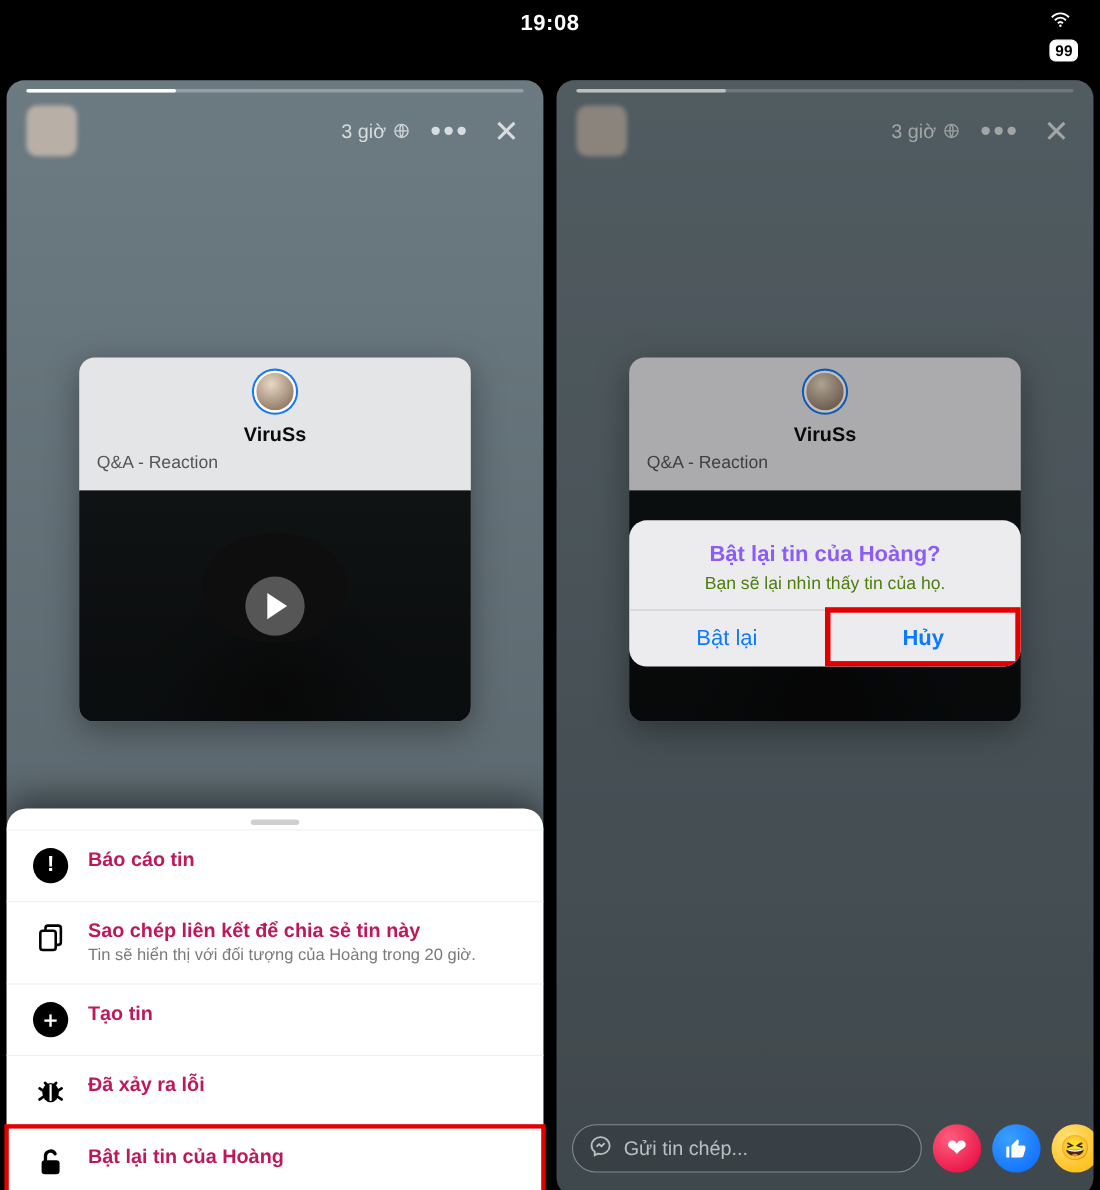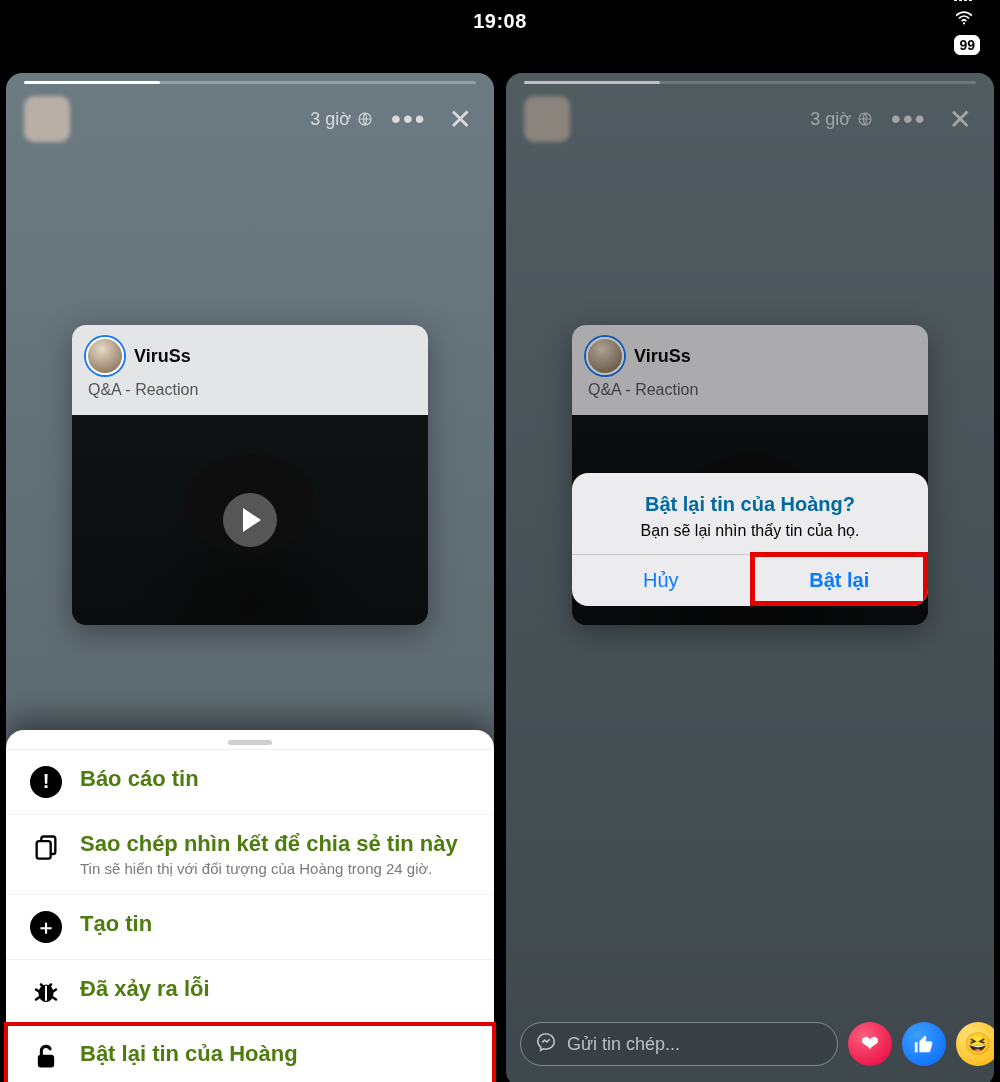--- a/index.html
+++ b/index.html
@@ -21,54 +21,54 @@
     .progress .fill { height: 100%; width: 30%; background: #fff; border-radius: 2px; }
 
     .story-head { position: absolute; top: 22px; left: 18px; right: 18px; height: 48px; display: flex; align-items: center; gap: 12px; }
     .avatar-blur { width: 46px; height: 46px; border-radius: 10px; background: #b8b0a6; filter: blur(2px); }
     .story-time { color: #d7dcde; font-size: 18px; margin-left: auto; display: flex; align-items: center; gap: 6px; }
     .dots { color: #d7dcde; font-size: 28px; letter-spacing: 2px; line-height: 10px; padding: 0 6px; }
     .close-x { color: #d7dcde; font-size: 28px; font-weight: 300; padding: 0 4px; }
 
     .card { position: absolute; top: 252px; left: 66px; right: 66px; background: #e4e5e7; border-radius: 14px; overflow: hidden; box-shadow: 0 8px 30px rgba(0,0,0,.35); }
     .card-head { padding: 12px 14px 6px; }
-    .card-head-row { display: flex; align-items: center; gap: 10px; }
+    .card-head-row { display: flex; align-items: center; gap: 10px; flex-direction: column; }
     .card-avatar { width: 38px; height: 38px; border-radius: 50%; background: radial-gradient(circle at 40% 30%, #e7d8c5, #7a614a); border: 2px solid #fff; box-shadow: 0 0 0 2px #1877f2; }
     .card-name { font-size: 18px; font-weight: 700; color: #0b0b0b; }
     .card-sub { font-size: 16px; color: #555; padding: 6px 0 10px 2px; }
     .video { height: 210px; background: linear-gradient(180deg,#0e1316,#1a1f22); position: relative; display: flex; align-items: center; justify-content: center; }
     .silhouette { position: absolute; inset: 0; background:
       radial-gradient(120px 90px at 50% 42%, #111 0%, #111 55%, transparent 56%),
       radial-gradient(180px 150px at 50% 90%, #0a0a0a 0%, transparent 70%),
       linear-gradient(180deg,#121617,#0c0f10);
       filter: brightness(.85);
     }
     .play { position: relative; width: 54px; height: 54px; border-radius: 50%; background: rgba(255,255,255,.3); display: flex; align-items: center; justify-content: center; }
     .play:before { content: ""; display: block; width: 0; height: 0; border-left: 18px solid #fff; border-top: 12px solid transparent; border-bottom: 12px solid transparent; margin-left: 4px; }
 
     
     .dim { position: absolute; inset: 0; background: rgba(0,0,0,.0); }
     .sheet { position: absolute; left: 6px; right: 6px; bottom: 0; background: #fff; border-radius: 18px 18px 0 0; padding-bottom: 4px; box-shadow: 0 -10px 30px rgba(0,0,0,.45); z-index:20; }
     .grab { width: 44px; height: 5px; background: #cfcfcf; border-radius: 3px; margin: 10px auto 4px; }
     .menu-item { display: flex; align-items: flex-start; gap: 18px; padding: 16px 24px; border-top: 1px solid #f0f0f0; }
     .menu-item:first-of-type { border-top: none; }
     .mi-icon { width: 32px; height: 32px; flex: 0 0 32px; display: flex; align-items: center; justify-content: center; color: #000; }
-    .mi-title { font-size: 22px; font-weight: 600; color: #4d7c0f; }
+    .mi-title { font-size: 18px; font-weight: 600; color: #be185d; }
     .mi-desc { font-size: 15px; color: #7a7a7a; line-height: 1.3; margin-top: 2px; max-width: 370px; }
     .highlight-red { outline: 4px solid #e30000; outline-offset: -2px; }
 
     .round-solid { width: 32px; height: 32px; border-radius: 50%; background: #000; color: #fff; display: flex; align-items: center; justify-content: center; font-weight: 900; font-size: 20px; }
     .sys-bar { position: absolute; bottom: 6px; left: 50%; transform: translateX(-50%); width: 160px; height: 5px; background: #000; border-radius: 3px; z-index:25; }
 
     
     .confirm { position: absolute; left: 66px; right: 66px; top: 400px; background: #ececee; border-radius: 16px; overflow: hidden; z-index: 15; }
     .darken { position:absolute; inset:0; background:rgba(0,0,0,.25); z-index:10; }
     .confirm-top { padding: 20px 18px 14px; text-align: center; }
-    .confirm-title { font-size: 20px; font-weight: 700; color: #0369a1; }
-    .confirm-msg  { font-size: 16px; color: #000000; margin-top: 6px; }
+    .confirm-title { font-size: 20px; font-weight: 700; color: #8b5cf6; }
+    .confirm-msg  { font-size: 16px; color: #4d7c0f; margin-top: 6px; }
     .confirm-btns { display: flex; border-top: 1px solid #c9c9cd; }
     .cbtn { flex: 1; text-align: center; padding: 14px 0; font-size: 20px; color: #0a7aff; }
     .cbtn + .cbtn { border-left: 1px solid #c9c9cd; font-weight: 600; }
     .confirm-highlight { position: absolute; right: 0; bottom: 0; width: 50%; height: 54px; border: 5px solid #e30000; pointer-events: none; }
 
     
     .reply { position: absolute; left: 14px; right: 14px; bottom: 16px; height: 54px; display: flex; align-items: center; gap: 10px; z-index: 12; }
     .reply-pill { flex: 1; height: 44px; border: 1.5px solid #7f8a8f; border-radius: 22px; display: flex; align-items: center; gap: 10px; padding: 0 14px; color: #b9c0c3; font-size: 18px; background: rgba(0,0,0,.1); }
     .react { width: 44px; height: 44px; border-radius: 50%; display: flex; align-items: center; justify-content: center; font-size: 22px; color: #fff; }
     .react.heart { background: radial-gradient(circle at 35% 30%, #ff5f7e, #e40039); }
@@ -129,22 +129,22 @@
     </div>
 
     <div class="menu-item">
       <div class="mi-icon">
         <svg width="28" height="28" viewBox="0 0 24 24" fill="none" stroke="#000" stroke-width="2">
             <rect x="8" y="3" width="12" height="15" rx="2"></rect>
             <rect x="4" y="7" width="12" height="15" rx="2" fill="#fff"></rect>
           </svg>
       </div>
       <div>
-        <div class="mi-title">Sao chép nhìn kết để chia sẻ tin này</div>
-        <div class="mi-desc">Tin sẽ hiển thị với đối tượng của Hoàng trong 24 giờ.</div>
+        <div class="mi-title">Sao chép liên kết để chia sẻ tin này</div>
+        <div class="mi-desc">Tin sẽ hiển thị với đối tượng của Hoàng trong 20 giờ.</div>
       </div>
     </div>
 
     <div class="menu-item">
       <div class="mi-icon">
           <div class="round-solid">＋</div>
         </div>
       <div>
           <div class="mi-title">Tạo tin</div>
         </div>
@@ -210,22 +210,22 @@
       </div>
     </div>
 
     <div class="darken"></div>
     <div class="confirm">
       <div class="confirm-top">
         <div class="confirm-title">Bật lại tin của Hoàng?</div>
         <div class="confirm-msg">Bạn sẽ lại nhìn thấy tin của họ.</div>
       </div>
       <div class="confirm-btns">
+        <div class="cbtn">Bật lại</div>
         <div class="cbtn">Hủy</div>
-        <div class="cbtn">Bật lại</div>
       </div>
       <div class="confirm-highlight"></div>
     </div>
 
     <div class="reply">
       <div class="reply-pill">
         <span class="msgr">
           <svg viewBox="0 0 24 24" fill="none" stroke="#b9c0c3" stroke-width="1.8">
               <path d="M12 3C7 3 3 6.7 3 11.2c0 2.5 1.2 4.7 3.2 6.2V21l3-1.6c.9.2 1.8.4 2.8.4 5 0 9-3.7 9-8.2S17 3 12 3Z"></path>
               <path d="M8 12.5l2.5-2.5 2.5 2 3-3" stroke="#b9c0c3"></path>

